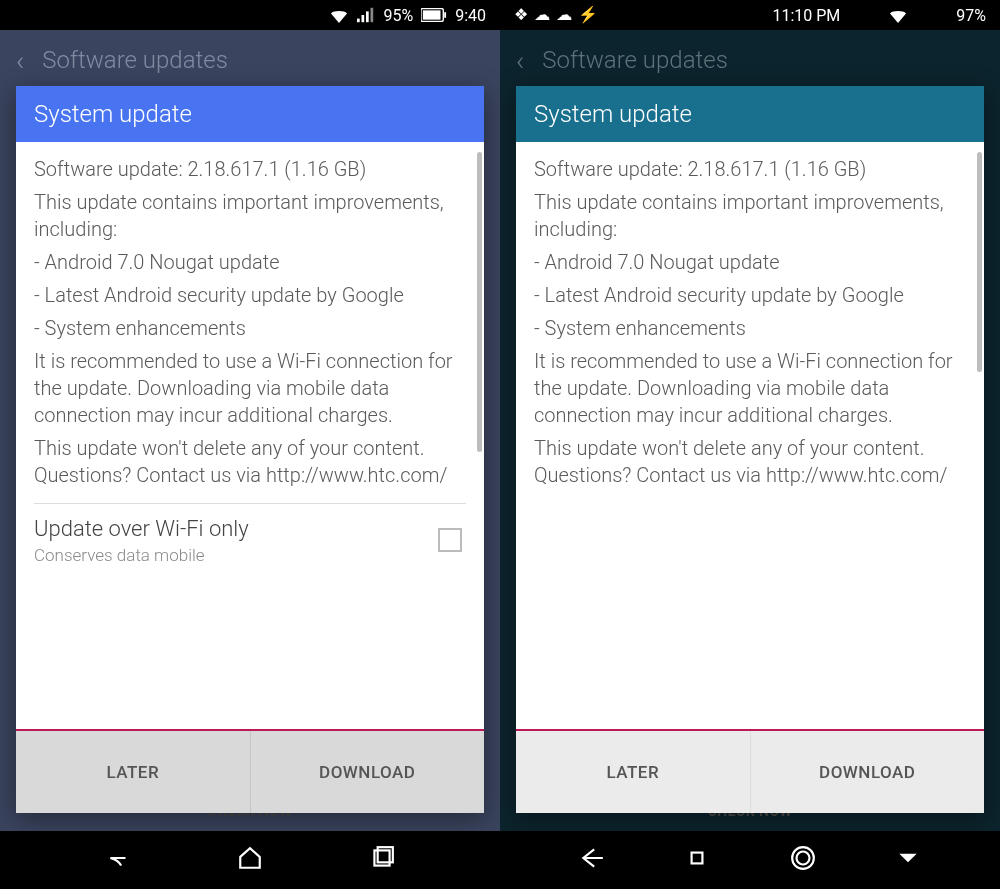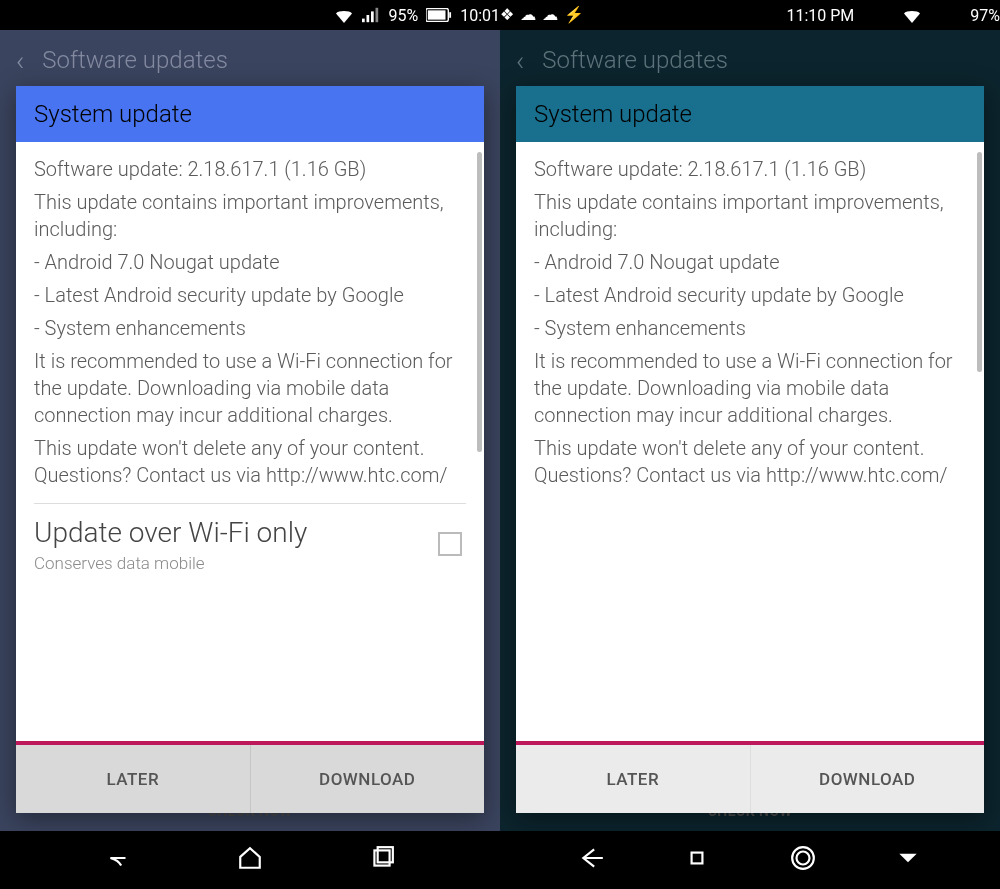--- a/index.html
+++ b/index.html
@@ -20,21 +20,21 @@
   }
   .phone2 { background: #0f2b36; }
 
   
   .status-bar {
     height: 30px;
     background: #000;
     color: #fff;
     display: flex;
     align-items: center;
-    padding: 0 0;
+    padding: 0 14px;
     font-size: 16px;
   }
   .status-left { display:flex; align-items:center; gap:6px; }
   .status-right { margin-left:auto; display:flex; align-items:center; gap:8px; }
   .sb-ico { font-size:16px; line-height:1; }
   .sb-ico svg { display:block; }
 
   
   .app-bar {
     height: 60px;
@@ -78,21 +78,21 @@
     left:16px;
     right:16px;
     bottom:76px;
     background:#fff;
     box-shadow: 0 6px 24px rgba(0,0,0,0.4);
     display:flex;
     flex-direction:column;
   }
   .dlg-header {
     height:56px;
-    color:#000000;
+    color:#ffffff;
     display:flex;
     align-items:center;
     padding: 0 18px;
     font-size:24px;
     font-weight:300;
   }
   .dlg-header.h1 { background:#4874f1; }
   .dlg-header.h2 { background:#196f8e; }
   .dlg-body {
     flex:1;
@@ -106,40 +106,40 @@
   }
   .dlg-body p { margin-bottom: 6px; }
   .block { }
   .hr { border:none; border-top:1px solid #ddd; margin-top:14px; }
   .wifi-opt {
     padding: 10px 0 12px;
     display:flex;
     align-items:center;
   }
   .wifi-text { flex:1; }
-  .wifi-title { font-size:28px; color:#444; font-weight:300; }
+  .wifi-title { font-size:22px; color:#444; font-weight:300; }
   .wifi-sub { font-size:17px; color:#8a8a8a; font-weight:300; }
   .checkbox {
     width:24px; height:24px;
     border:2px solid #bbb;
     margin-left:8px;
     margin-right:4px;
   }
   .scrollbar {
     position:absolute;
     right:2px; top:10px;
     width:5px; height:300px;
     background:#bdbdbd;
     border-radius:3px;
   }
   .phone2 .scrollbar{ height:220px; }
   .dlg-buttons {
-    height:72px;
-    display:flex;
-    border-top:4px solid #be185d;
+    height:84px;
+    display:flex;
+    border-top:2px solid #be185d;
   }
   .phone1 .dlg-buttons { background:#d9d9d9; }
   .phone2 .dlg-buttons { background:#ebebeb; }
   .dlg-btn {
     flex:1;
     display:flex;
     align-items:center;
     justify-content:center;
     font-size:17px;
     font-weight:500;
@@ -183,21 +183,21 @@
           </svg>
       </span>
       <span>95%</span>
       <span class="sb-ico">
         <svg width="26" height="14" viewBox="0 0 28 14">
             <rect x="0" y="0" width="24" height="14" rx="2" fill="none" stroke="#fff" stroke-width="1.5"></rect>
             <rect x="2" y="2" width="19" height="10" fill="#fff"></rect>
             <rect x="25" y="4" width="2" height="6" fill="#fff"></rect>
           </svg>
       </span>
-      <span>10:01</span>
+      <span>9:40</span>
     </div>
   </div>
 
   <div class="app-bar">
     <span class="chev">‹</span>
     <span>Software updates</span>
   </div>
 
   <div class="overlay"></div>
 

